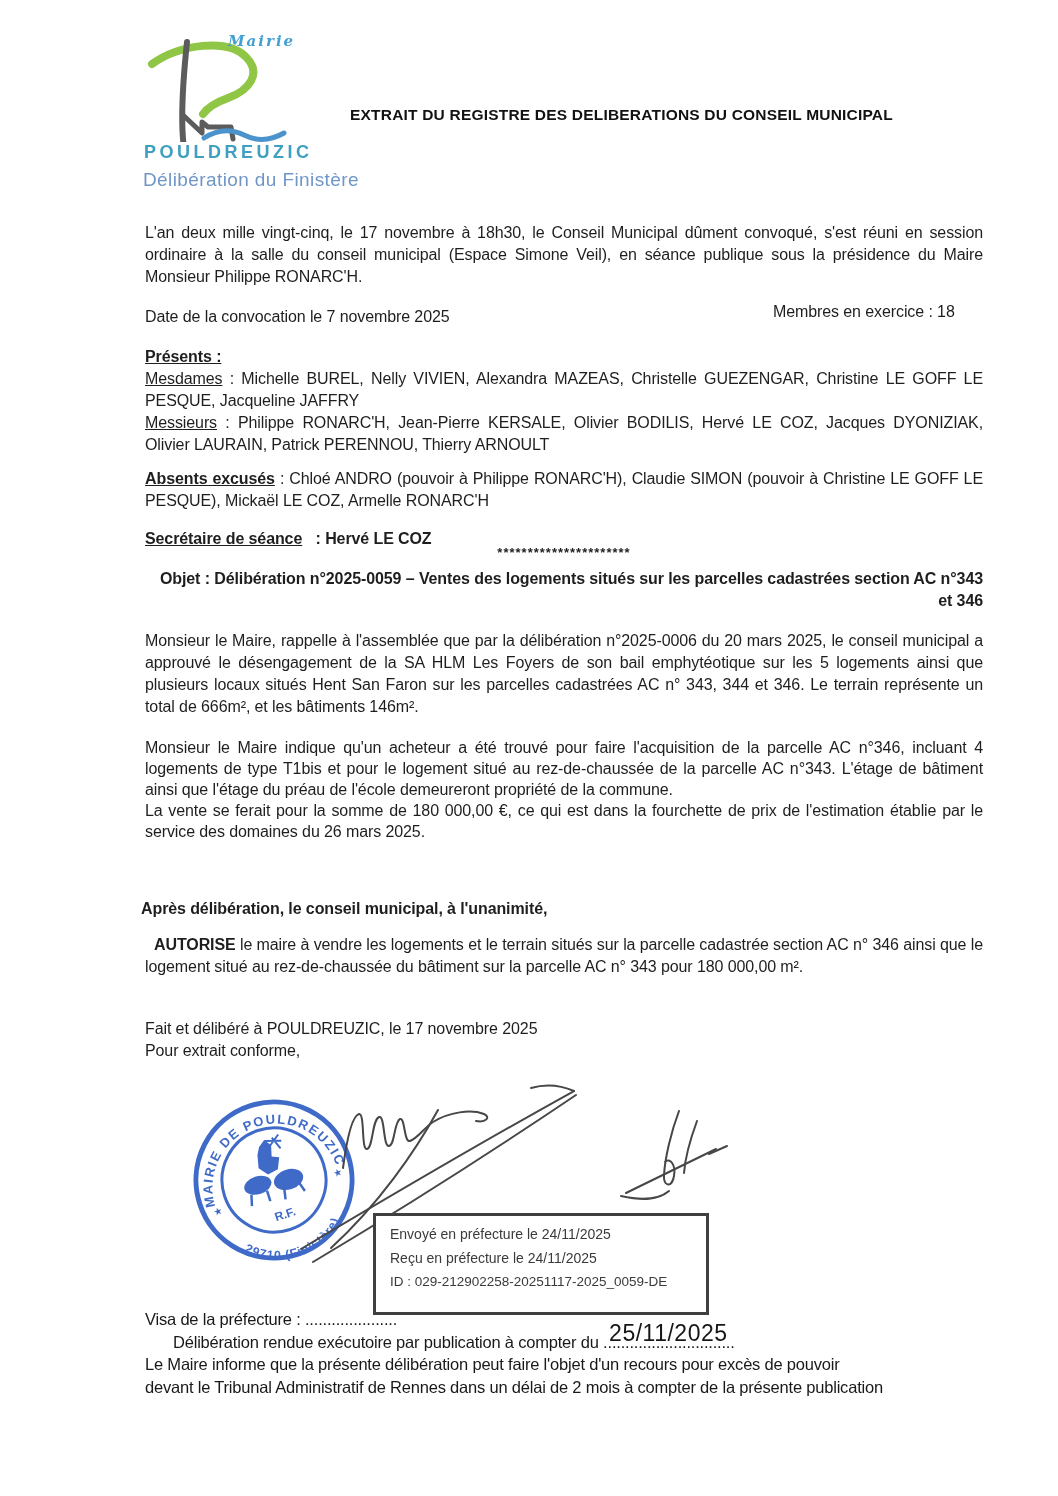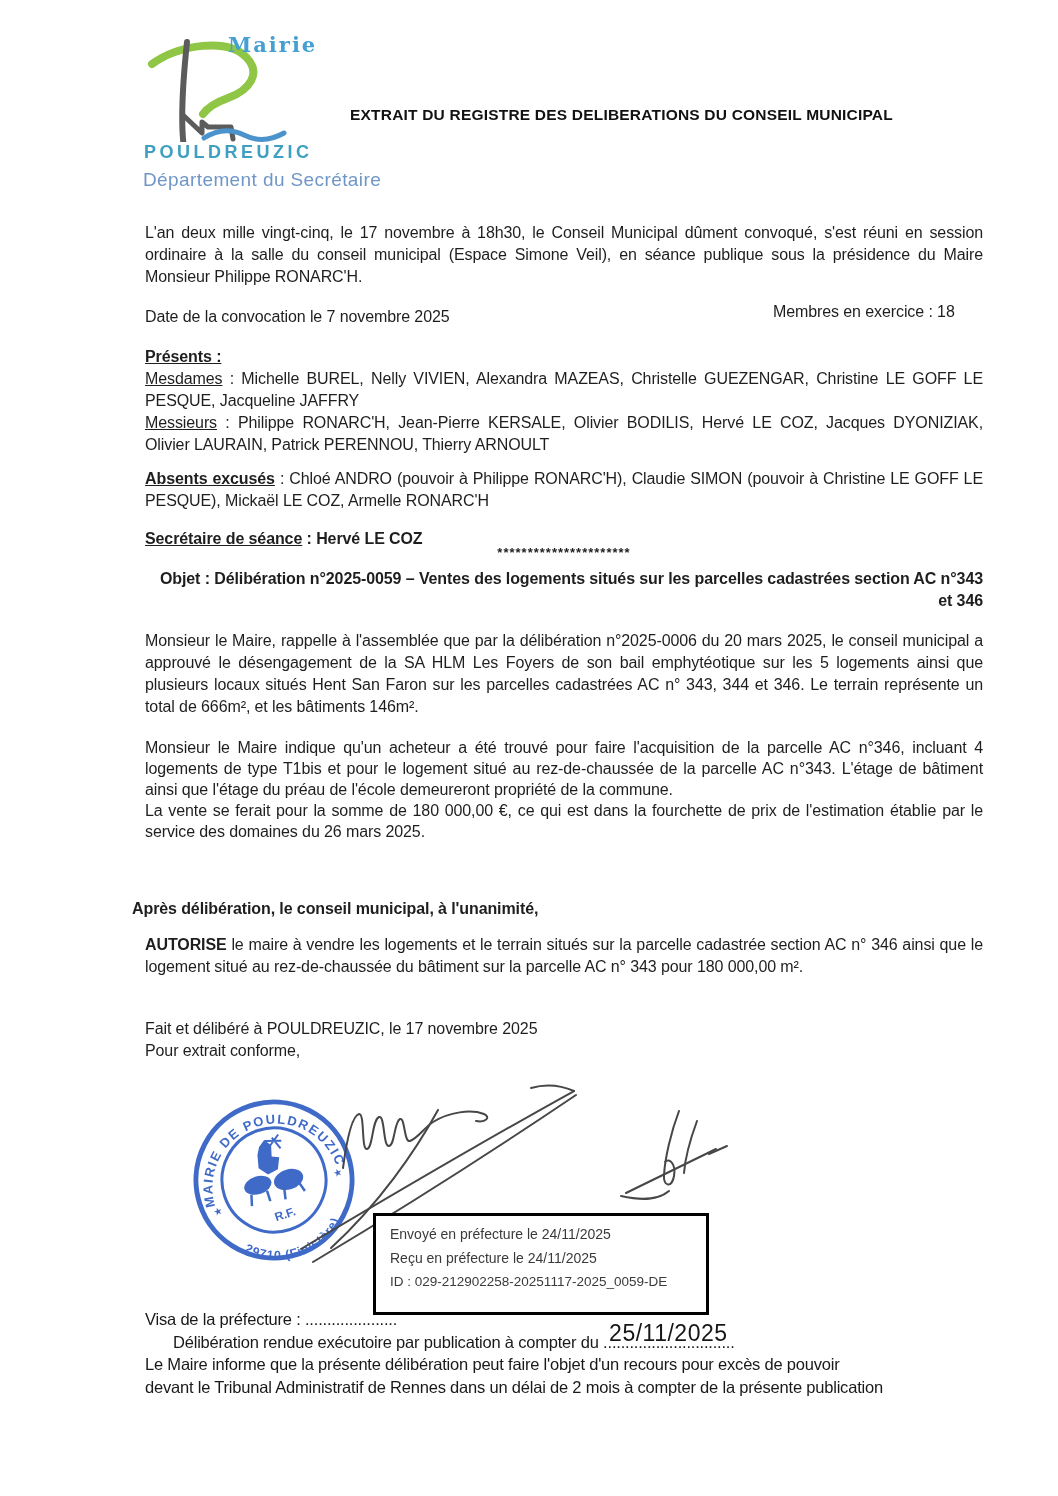--- a/index.html
+++ b/index.html
@@ -7,65 +7,65 @@
     position:relative;
     width:1058px;height:1496px;
     background:#ffffff;
     font-family:"Liberation Sans",sans-serif;
     color:#1e1e1e;
     overflow:hidden;
   }
   .abs{position:absolute;}
   .txt{font-size:16px;line-height:22px;letter-spacing:-0.1px;color:#1e1e1e;}
   .just{text-align:justify;}
-  .b{font-weight:bold;}
+  .b{font-weight:bold;padding-left:9px;}
   .bu{font-weight:bold;text-decoration:underline;}
   .u{text-decoration:underline;}
   p{margin:0;}
 
   
   .logo-block{left:142px;top:32px;width:220px;height:140px;}
-  .mairie-script{position:absolute;left:86px;top:0px;font-family:"DejaVu Serif",serif;font-weight:bold;font-size:21px;color:#45a0d2;letter-spacing:2px;}
+  .mairie-script{position:absolute;left:86px;top:0px;font-family:"DejaVu Serif",serif;font-style:italic;font-weight:bold;font-size:15px;color:#45a0d2;letter-spacing:2px;}
   .commune{position:absolute;left:2px;top:110px;font-weight:bold;font-size:18px;letter-spacing:3.5px;color:#3f9fc0;}
   .dept{left:143px;top:169px;font-size:19px;color:#7096c8;letter-spacing:0.4px;}
   .doc-title{left:350px;top:106px;width:630px;font-weight:bold;font-size:15.5px;letter-spacing:0.2px;color:#111;}
 
   
   .p-intro{left:145px;top:222px;width:838px;}
   .convocation{left:145px;top:306px;}
   .membres{left:773px;top:301px;}
 
   
   .attendance{left:145px;top:346px;width:838px;}
   .absents{left:145px;top:468px;width:838px;}
   .secretaire{left:145px;top:528px;width:838px;}
   .stars{left:145px;top:542px;width:838px;text-align:center;font-weight:bold;font-size:13px;letter-spacing:1px;}
 
   .objet{left:145px;top:568px;width:838px;font-weight:bold;text-align:right;}
   .p1{left:145px;top:630px;width:838px;}
   .p2{left:145px;top:737px;width:838px;}
   .p2 .txt{line-height:21px;}
-  .decision{left:132px;top:898px;width:838px;font-weight:bold;}
+  .decision{left:141px;top:898px;width:838px;font-weight:bold;}
   .autorise{left:145px;top:934px;width:838px;}
 
   
   .closing{left:145px;top:1018px;width:838px;}
   .closing-row{position:relative;height:22px;}
   .sec-label{position:absolute;left:440px;top:0;}
 
   
   .stamp-wrap{left:186px;top:1092px;width:176px;height:176px;opacity:0.92;}
 
   
   .sig-overlay{left:0;top:0;width:1058px;height:1496px;pointer-events:none;}
 
   
   .pref-box{
     left:373px;top:1213px;width:316px;height:86px;
-    border:3px solid #000000;background:#fff;
+    border:3px solid #404040;background:#fff;
     padding:6px 0 4px 14px;
     font-size:14px;color:#3a3a3a;
   }
   .pref-box p{line-height:24px;}
   .pref-box .id-line{font-size:13.5px;}
 
   
   .footer{left:145px;top:1308px;width:870px;font-size:16.5px;line-height:22.5px;letter-spacing:-0.2px;color:#191919;}
   .date-line{position:relative;margin-left:28px;}
   .dotrun{position:relative;display:inline-block;}
@@ -80,21 +80,21 @@
     <svg width="200" height="110" viewBox="0 0 200 110">
       <path d="M 10 32 C 38 12 86 6 104 25 C 120 41 108 58 86 66 C 75 70 66 75 61 82" fill="none" stroke="#90c645" stroke-width="8" stroke-linecap="round"></path>
       <path d="M 45 10 C 41 48 38 88 42 116" fill="none" stroke="#5c5c5c" stroke-width="6" stroke-linecap="round"></path>
       <path d="M 42 84 L 60 101 L 60 90 L 66 95 L 89 95 L 91 107" fill="none" stroke="#5c5c5c" stroke-width="5" stroke-linejoin="round" stroke-linecap="round"></path>
       <path d="M 62 106 C 76 97 90 97 102 103 C 114 109 128 109 142 101" fill="none" stroke="#4b93cc" stroke-width="5" stroke-linecap="round"></path>
     </svg>
     <span class="mairie-script">Mairie</span>
     <span class="commune">POULDREUZIC</span>
   </div>
 
-  <div class="abs dept">Département du Secrétaire</div>
+  <div class="abs dept">Délibération du Finistère</div>
 
   <div class="abs doc-title">EXTRAIT DU REGISTRE DES DELIBERATIONS DU CONSEIL MUNICIPAL</div>
 
   <div class="abs p-intro txt just">L'an deux mille vingt-cinq, le 17 novembre à 18h30, le Conseil Municipal dûment convoqué, s'est réuni en session ordinaire à la salle du conseil municipal (Espace Simone Veil), en séance publique sous la présidence du Maire Monsieur Philippe RONARC'H.</div>
   <div class="abs convocation txt">Date de la convocation le 7 novembre 2025</div>
   <div class="abs membres txt">Membres en exercice : 18</div>
 
   <div class="abs absents txt just">
     <span class="bu">Absents excusés</span><span> : Chloé ANDRO (pouvoir à Philippe RONARC'H), Claudie SIMON (pouvoir à Christine LE GOFF LE PESQUE), Mickaël LE COZ, Armelle RONARC'H</span>
   </div>

